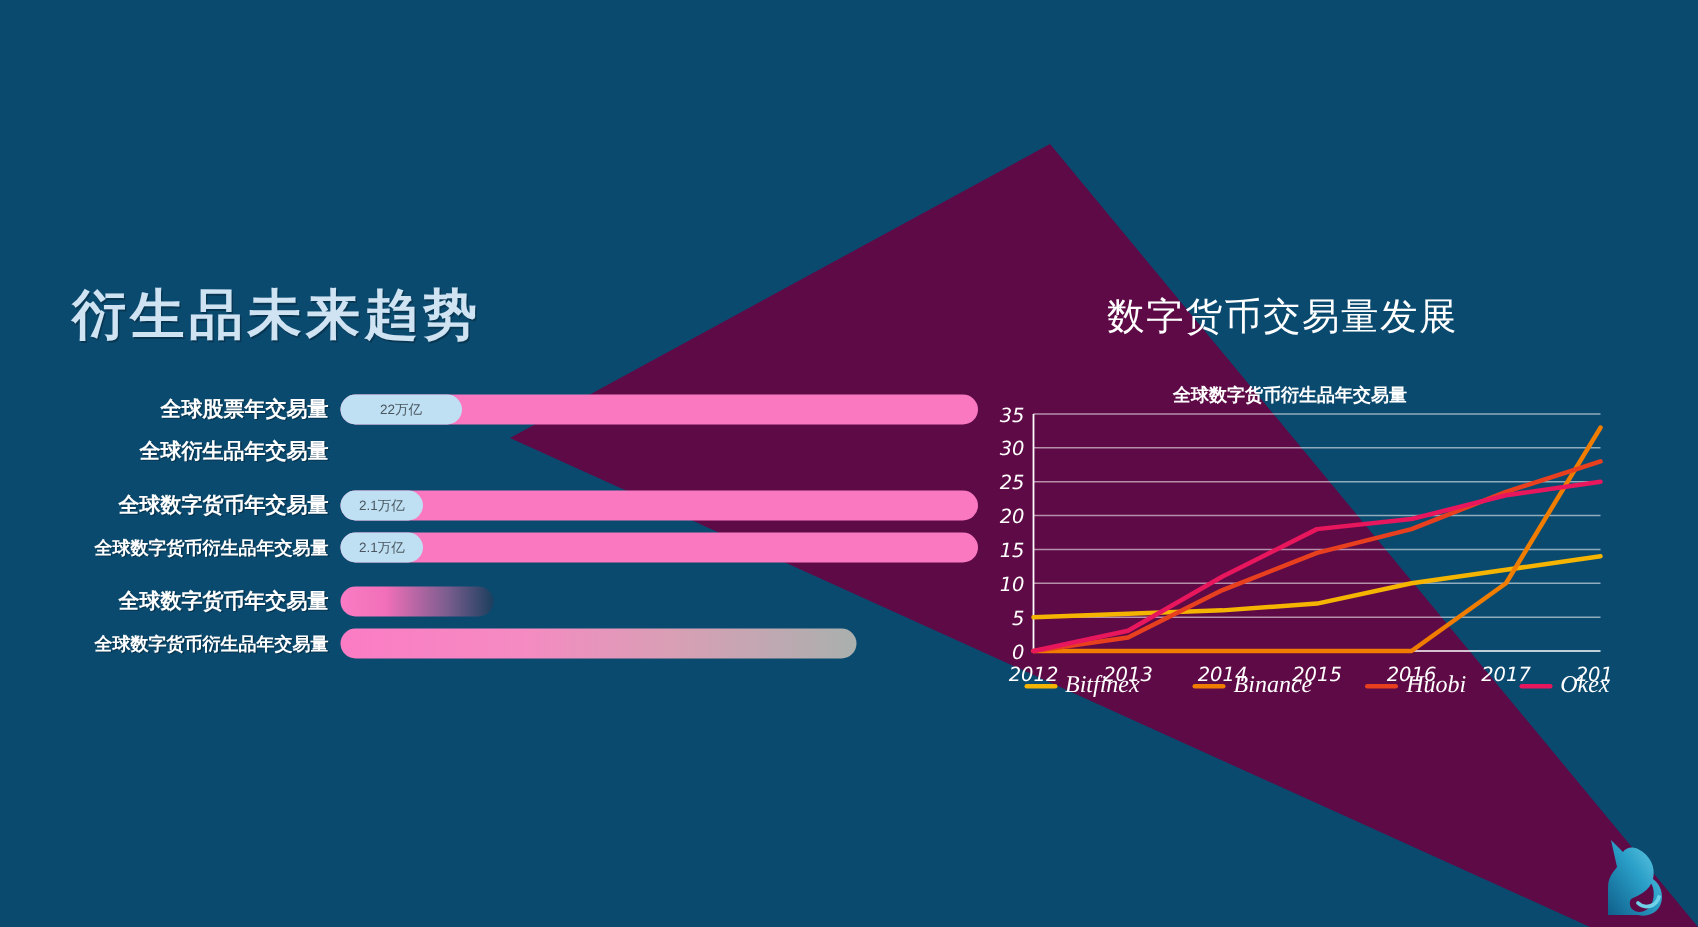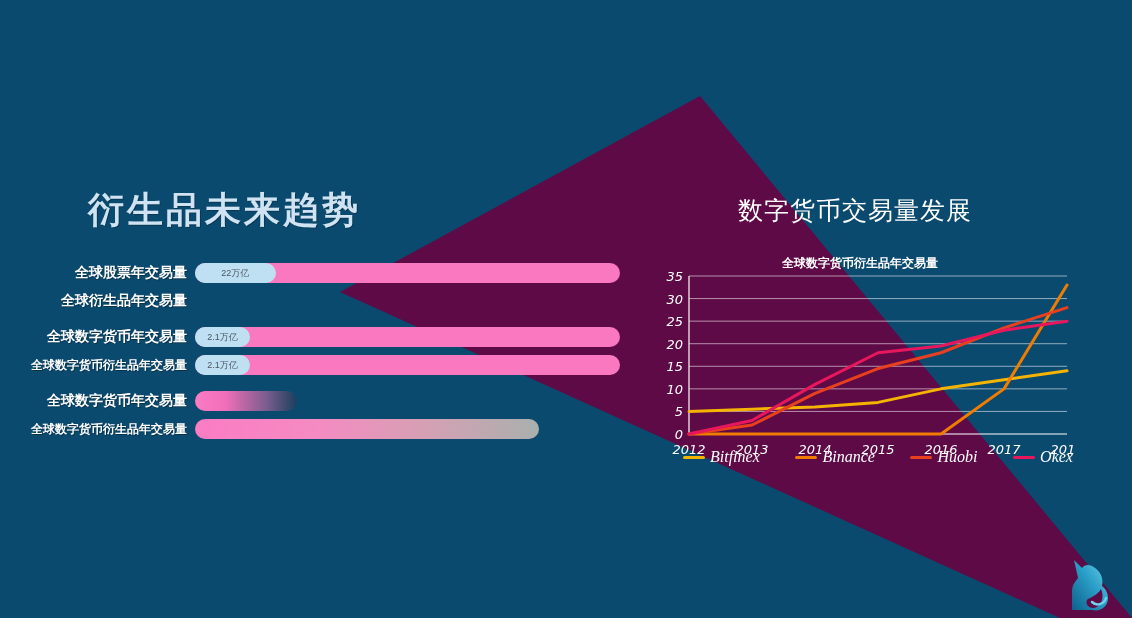--- a/index.html
+++ b/index.html
@@ -22,25 +22,24 @@
   .title-banner .txt{
     color:#ffffff;font-size:30px;font-weight:bold;letter-spacing:2px;
     text-shadow:0 1px 2px rgba(0,0,0,.12);
   }
 
   
   .left-head{
     position:absolute;left:48px;top:186px;
     color:#cfe3f2;font-size:36px;font-weight:bold;letter-spacing:3px;
     text-shadow:1px 1px 0 rgba(0,0,0,.25);
-    margin-left:40px;
   }
 
   .bars{position:absolute;left:0;top:262px;width:660px;}
-  .bar-group{margin-bottom:14px;}
+  .bar-group{margin-bottom:14px;padding-left:32px;}
   .bar-row{display:flex;align-items:center;height:22px;margin-bottom:6px;}
   .bar-label{
     width:195px;text-align:right;padding-right:8px;box-sizing:border-box;
     color:#ffffff;font-weight:bold;white-space:nowrap;
     text-shadow:1px 1px 0 rgba(0,0,0,.30);
   }
   .lbl-lg{font-size:14px;}
   .lbl-sm{font-size:12px;}
   .bar-track{position:relative;height:20px;}
   .bar-fill{

